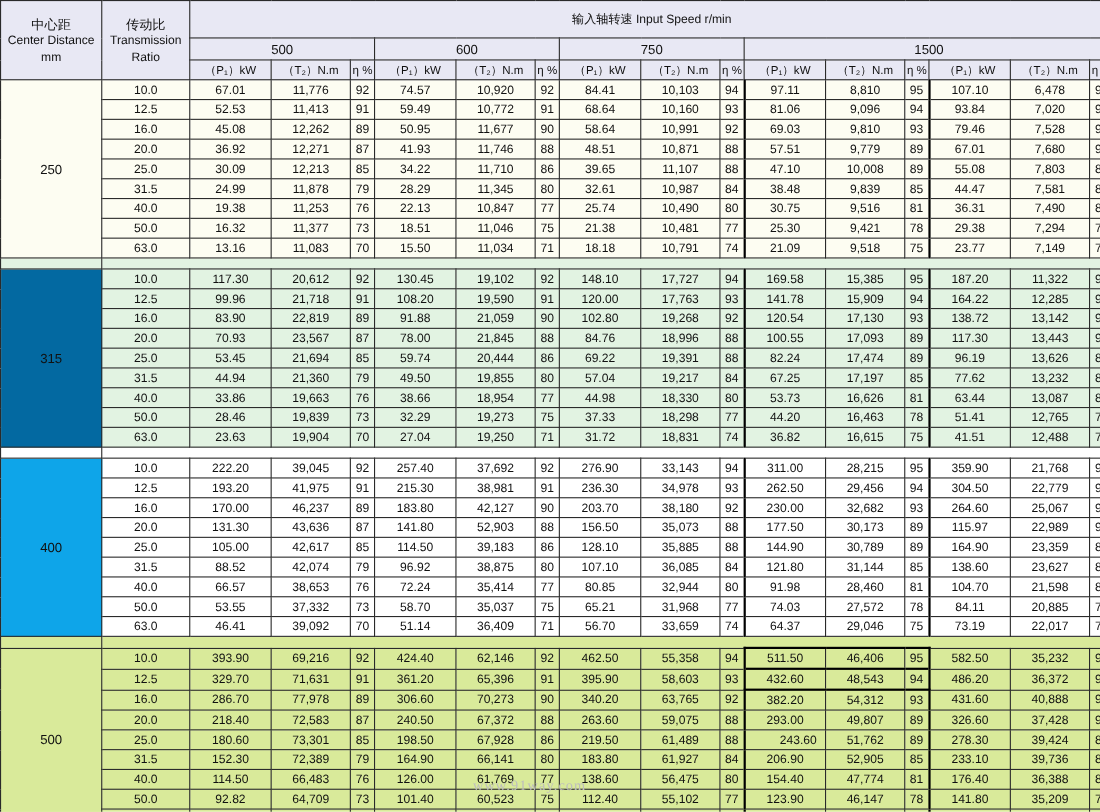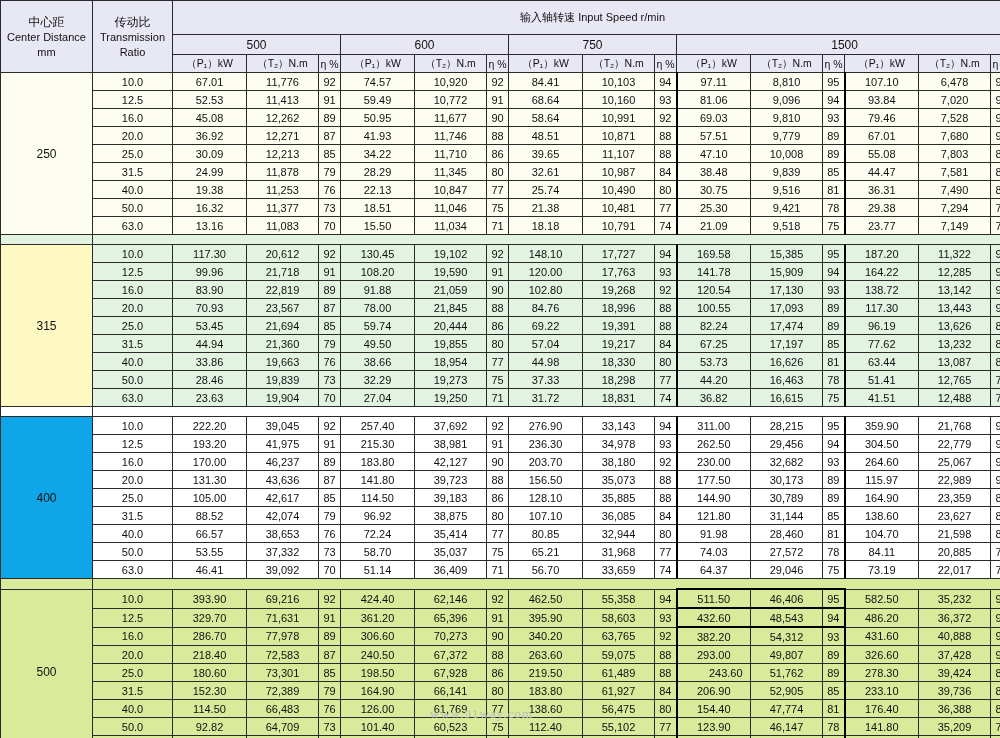--- a/index.html
+++ b/index.html
@@ -32,21 +32,21 @@
   .sub-eta{font-size:10.5px;}
   .cd-cell{font-size:12px;}
   .ratio-cell,.num{font-size:11px;}
   .row-d td{height:17px;}
   .band-a{background:#fdfdf2;}
   .band-b{background:#e2f3e2;}
   .band-c{background:#ffffff;}
   .band-d{background:#d9ea9a;}
   .hdr-bg{background:#e8e8f4;}
   .left-col-a{background:#fdfdf2;margin-left:30px;}
-  .left-col-b{background:#fef9c3;margin-left:40px;}
+  .left-col-b{background:#0369a1;margin-left:40px;}
   .left-col-c{background:#0ea5e9;}
   .left-col-d{background:#d9ea9a;}
   .spacer td{height:9px;border-left:1px solid #2a2a2a;border-right:1px solid #2a2a2a;}
   .hl-left{border-left:2px solid #000 !important;}
   .hl-right{border-right:2px solid #000 !important;}
   .hl-top{border-top:2px solid #000 !important;}
   .hl-bot{border-bottom:2px solid #000 !important;}
   .wm{
     position:absolute;left:430px;top:706px;
     font-size:13px;color:#bdbdbd;letter-spacing:1px;
@@ -506,21 +506,21 @@
           <td class="num">264.60</td>
           <td class="num">25,067</td>
           <td class="num">93</td>
         </tr>
         <tr class="row-d band-c">
           <td class="ratio-cell">20.0</td>
           <td class="num">131.30</td>
           <td class="num">43,636</td>
           <td class="num">87</td>
           <td class="num">141.80</td>
-          <td class="num">39,723</td>
+          <td class="num">52,903</td>
           <td class="num">88</td>
           <td class="num">156.50</td>
           <td class="num">35,073</td>
           <td class="num">88</td>
           <td class="num hl-left">177.50</td>
           <td class="num">30,173</td>
           <td class="num hl-right">89</td>
           <td class="num">115.97</td>
           <td class="num">22,989</td>
           <td class="num">90</td>

